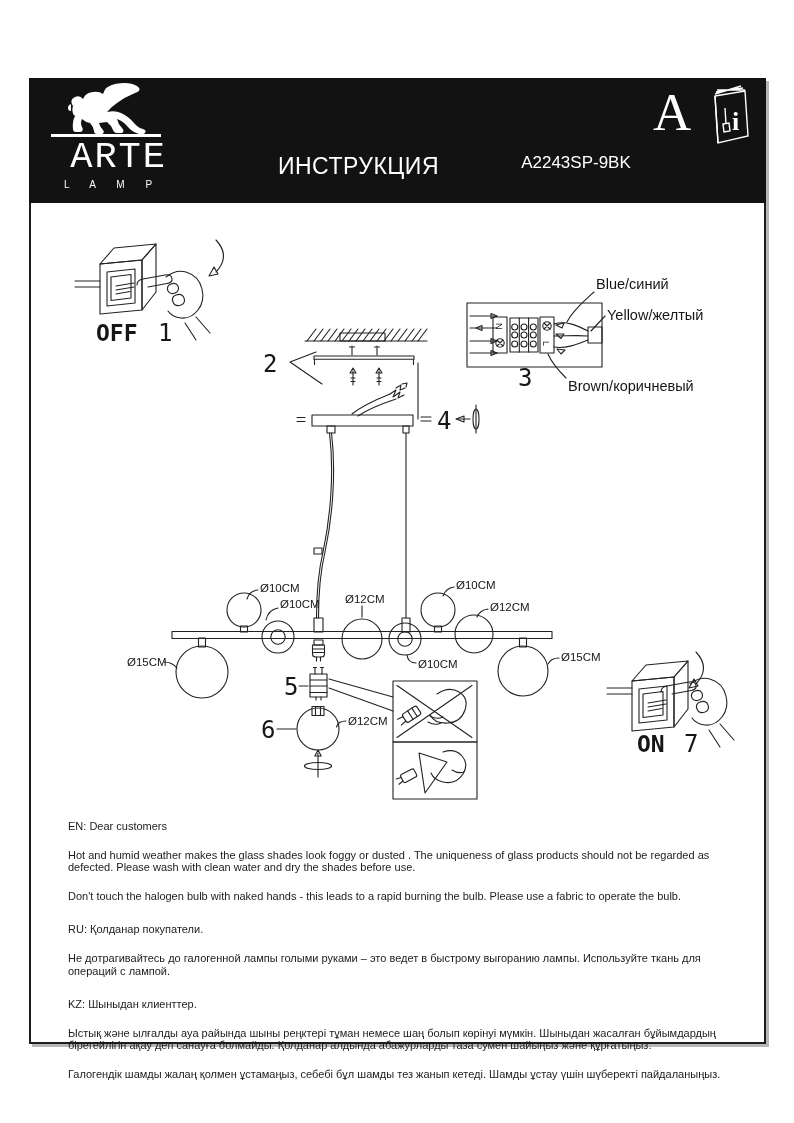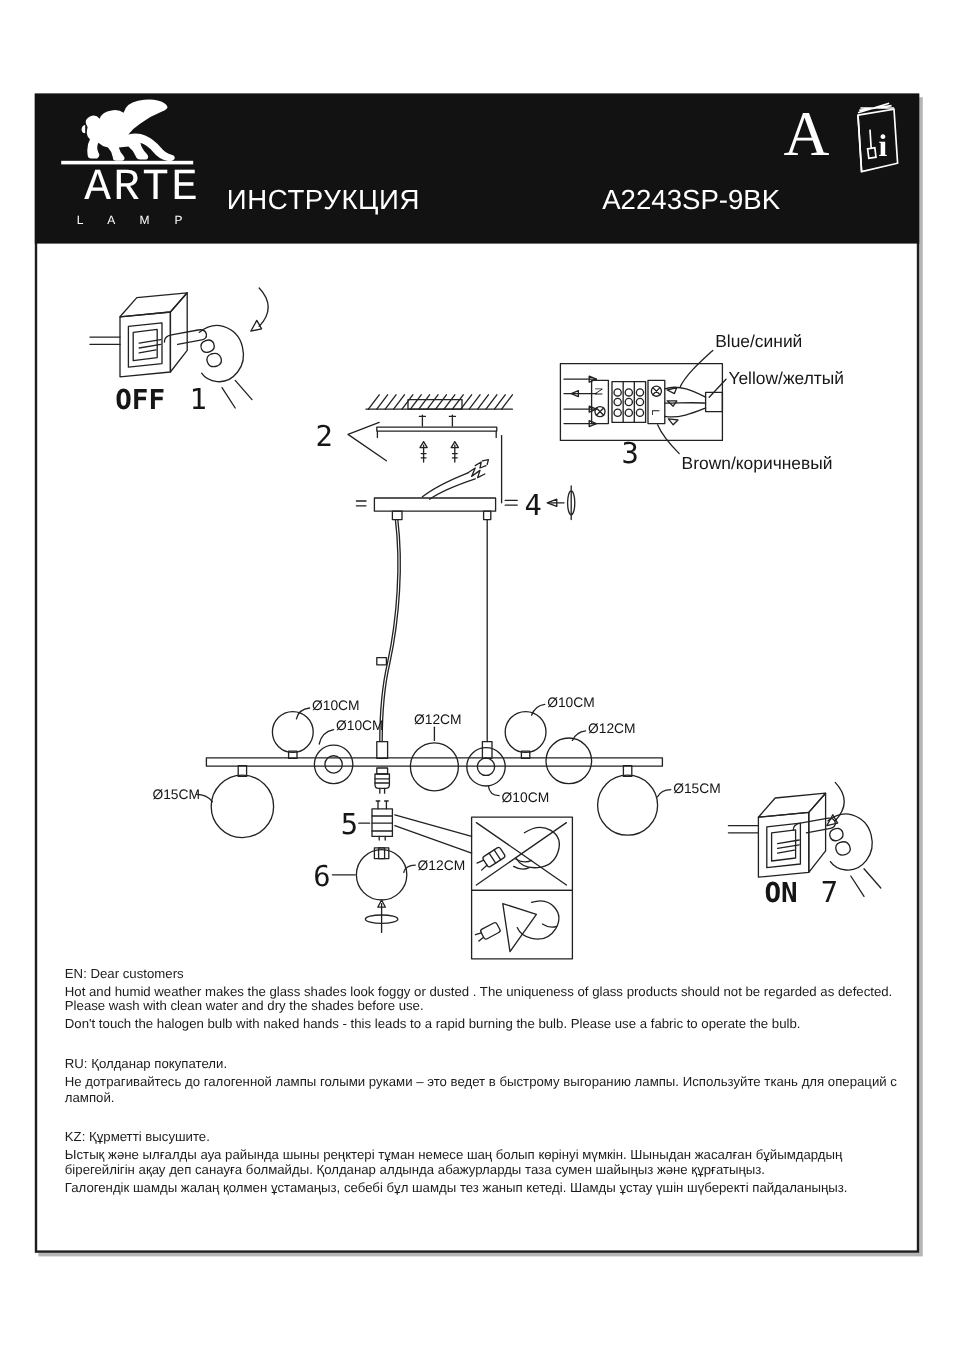--- a/index.html
+++ b/index.html
@@ -4,39 +4,39 @@
 <style>
   html,body{margin:0;padding:0;background:#fff;}
   body{width:794px;height:1123px;position:relative;font-family:"Liberation Sans",sans-serif;color:#1c1c1c;overflow:hidden;}
   .page-frame{position:absolute;left:29px;top:78px;width:737px;height:966px;border:2px solid #1d1d1d;box-sizing:border-box;box-shadow:3px 3px 0 rgba(110,110,110,.5);background:#fff;}
   .header-bar{position:absolute;left:29px;top:78px;width:737px;height:125px;background:#121212;box-sizing:border-box;}
   .header-bar *{color:#fff;}
   .brand-underline{position:absolute;left:22px;top:56px;width:110px;height:3px;background:#fff;}
   .brand-name{position:absolute;left:16px;top:58px;width:122px;text-align:right;font-family:Liberation Mono, monospace;font-size:37px;letter-spacing:2px;}
   .brand-sub{position:absolute;left:20px;top:101px;width:118px;text-align:center;font-size:10px;letter-spacing:9px;text-indent:9px;}
   .title-en{position:absolute;left:160px;top:30px;width:330px;text-align:center;font-size:21px;letter-spacing:.5px;}
-  .title-ru{position:absolute;left:160px;top:75px;width:250px;text-align:left;font-size:23px;letter-spacing:.5px;}
-  .model{position:absolute;left:452px;top:75px;width:190px;text-align:center;font-size:23px;}
+  .title-ru{position:absolute;left:160px;top:75px;width:250px;text-align:right;font-size:23px;letter-spacing:.5px;}
+  .model{position:absolute;left:452px;top:75px;width:190px;text-align:center;font-size:17px;}
   .corner-a{position:absolute;left:624px;top:8px;font-family:"Liberation Serif",serif;font-size:53px;line-height:1;}
   .booklet{position:absolute;left:678px;top:6px;}
   .diagram-svg{position:absolute;left:0;top:0;}
   .diagram-svg path,.diagram-svg line,.diagram-svg rect,.diagram-svg circle,.diagram-svg ellipse,.diagram-svg polyline,.diagram-svg polygon
     {stroke:#222;stroke-width:1.1;fill:none;stroke-linecap:round;stroke-linejoin:round;}
   .diagram-svg text{stroke:none;fill:#161616;}
   .dim{font-family:"Liberation Sans",sans-serif;font-size:11.5px;}
   .step{font-family:"DejaVu Sans Mono",monospace;font-size:24px;}
   .switchlab{font-family:"DejaVu Sans Mono",monospace;font-size:23px;font-weight:bold;}
   .wirelab{font-family:"Liberation Sans",sans-serif;font-size:14.5px;}
   .terml{font-family:"Liberation Sans",sans-serif;font-size:9px;}
   .whitefill{fill:#fff;}
   .blackfill{fill:#222;stroke:none;}
   .thick{stroke-width:1.5;}
   .notes{position:absolute;left:52px;top:804px;width:700px;font-size:11px;line-height:12.6px;}
   .note-block{margin:0 0 21px 0;}
-  .note-block div{margin:2px;}
+  .note-block div{margin:16px;}
 </style>
 </head>
 <body>
 
 <div class="page-frame"></div>
 
 <div class="header-bar">
   <svg style="position:absolute;left:30px;top:4px;" width="100" height="54" viewBox="0 0 100 54">
     <path fill="#fff" stroke="none" d="M14 24 q-4 -6 2 -9 q5 -2 8 2 q2 -6 10 -7 q6 -1 10 2 q2 -8 12 -10 q14 -3 22 2 q6 4 -2 7 q-10 4 -18 10 q-6 4 -10 9 q8 -2 14 1 q7 3 13 10 q4 5 9 6 q4 1 2 4 q-2 2 -6 1 q-7 -2 -11 -7 q-5 -6 -11 -8 q1 5 5 9 q3 3 0 5 l-5 0 q-3 0 -4 -3 q-2 -5 -6 -8 l-8 1 q1 4 4 7 q2 3 -1 4 l-5 0 q-3 0 -3 -3 q-1 -5 -4 -8 q-5 -1 -8 -4 q-2 4 0 8 q2 3 -1 5 l-5 0 q-3 0 -3 -3 q-1 -8 2 -13 q-4 -3 -2 -10 Z"></path>
     <path fill="#fff" stroke="none" d="M12 22 q-3 1 -3 4 q0 3 3 3 Z"></path>
@@ -293,17 +293,17 @@
   <div class="note-block">
     <div>EN: Dear customers</div>
     <div>Hot and humid weather makes the glass shades look foggy or dusted . The uniqueness of glass products should not be regarded as defected.  Please wash with clean water and dry the shades before use.</div>
     <div>Don't touch the halogen bulb with naked hands  - this leads to a rapid burning the bulb. Please use a fabric to operate the bulb.</div>
   </div>
   <div class="note-block">
     <div>RU: Қолданар покупатели.</div>
     <div>Не дотрагивайтесь до галогенной лампы голыми руками – это ведет в быстрому выгоранию лампы. Используйте ткань для операций с лампой.</div>
   </div>
   <div class="note-block">
-    <div>KZ: Құрметті высушите.</div>
+    <div>KZ: Шыныдан клиенттер.</div>
     <div>Ыстық және ылғалды ауа райында шыны реңктері тұман немесе шаң болып көрінуі мүмкін. Шыныдан жасалған бұйымдардың бірегейлігін ақау деп санауға болмайды. Қолданар алдында абажурларды таза сумен шайыңыз және құрғатыңыз.</div>
     <div>Галогендік шамды жалаң қолмен ұстамаңыз, себебі бұл шамды тез жанып кетеді. Шамды ұстау үшін шүберекті пайдаланыңыз.</div>
   </div>
 </div>
 
 </body></html>

